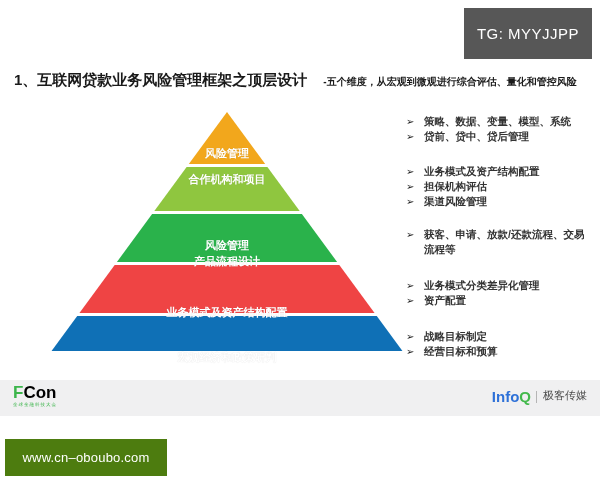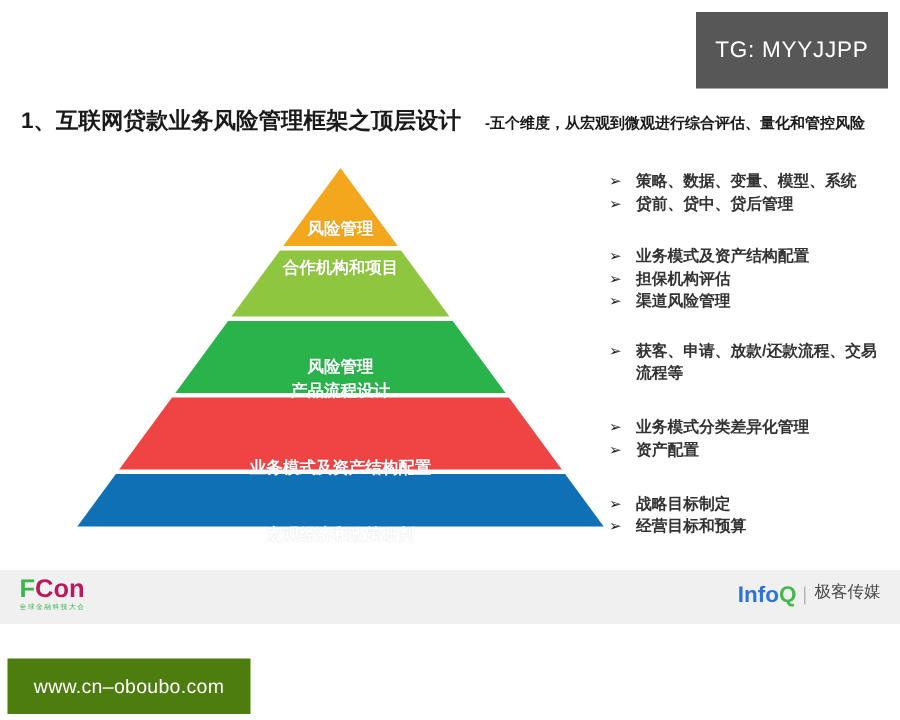--- a/index.html
+++ b/index.html
@@ -57,21 +57,21 @@
   .bullet-item .bt{flex:1;}
 
   
   .footer-band{
     position:absolute;left:0;top:380px;width:600px;height:36px;
     background:#f0f0f1;
   }
   .fcon{position:absolute;left:13px;top:4px;line-height:1;}
   .fcon-word{font-size:17px;font-weight:bold;letter-spacing:0;}
   .fcon-f{color:#3cb54b;}
-  .fcon-con{color:#be185d;}
+  .fcon-con{color:#000000;}
   .fcon-tag{font-size:4.5px;color:#3cb54b;margin-top:2px;letter-spacing:1px;}
   .infoq{
     position:absolute;right:13px;top:9px;display:flex;align-items:center;
     line-height:1;
   }
   .iq-info{font-size:15px;font-weight:bold;color:#2e71d8;}
   .iq-q{font-size:15px;font-weight:bold;color:#43b94c;}
   .iq-div{width:1px;height:12px;background:#b5b5b5;margin:0 6px 0 5px;}
   .iq-media{font-size:11px;color:#4a4a4a;font-family:Liberation Mono, monospace;}
 

